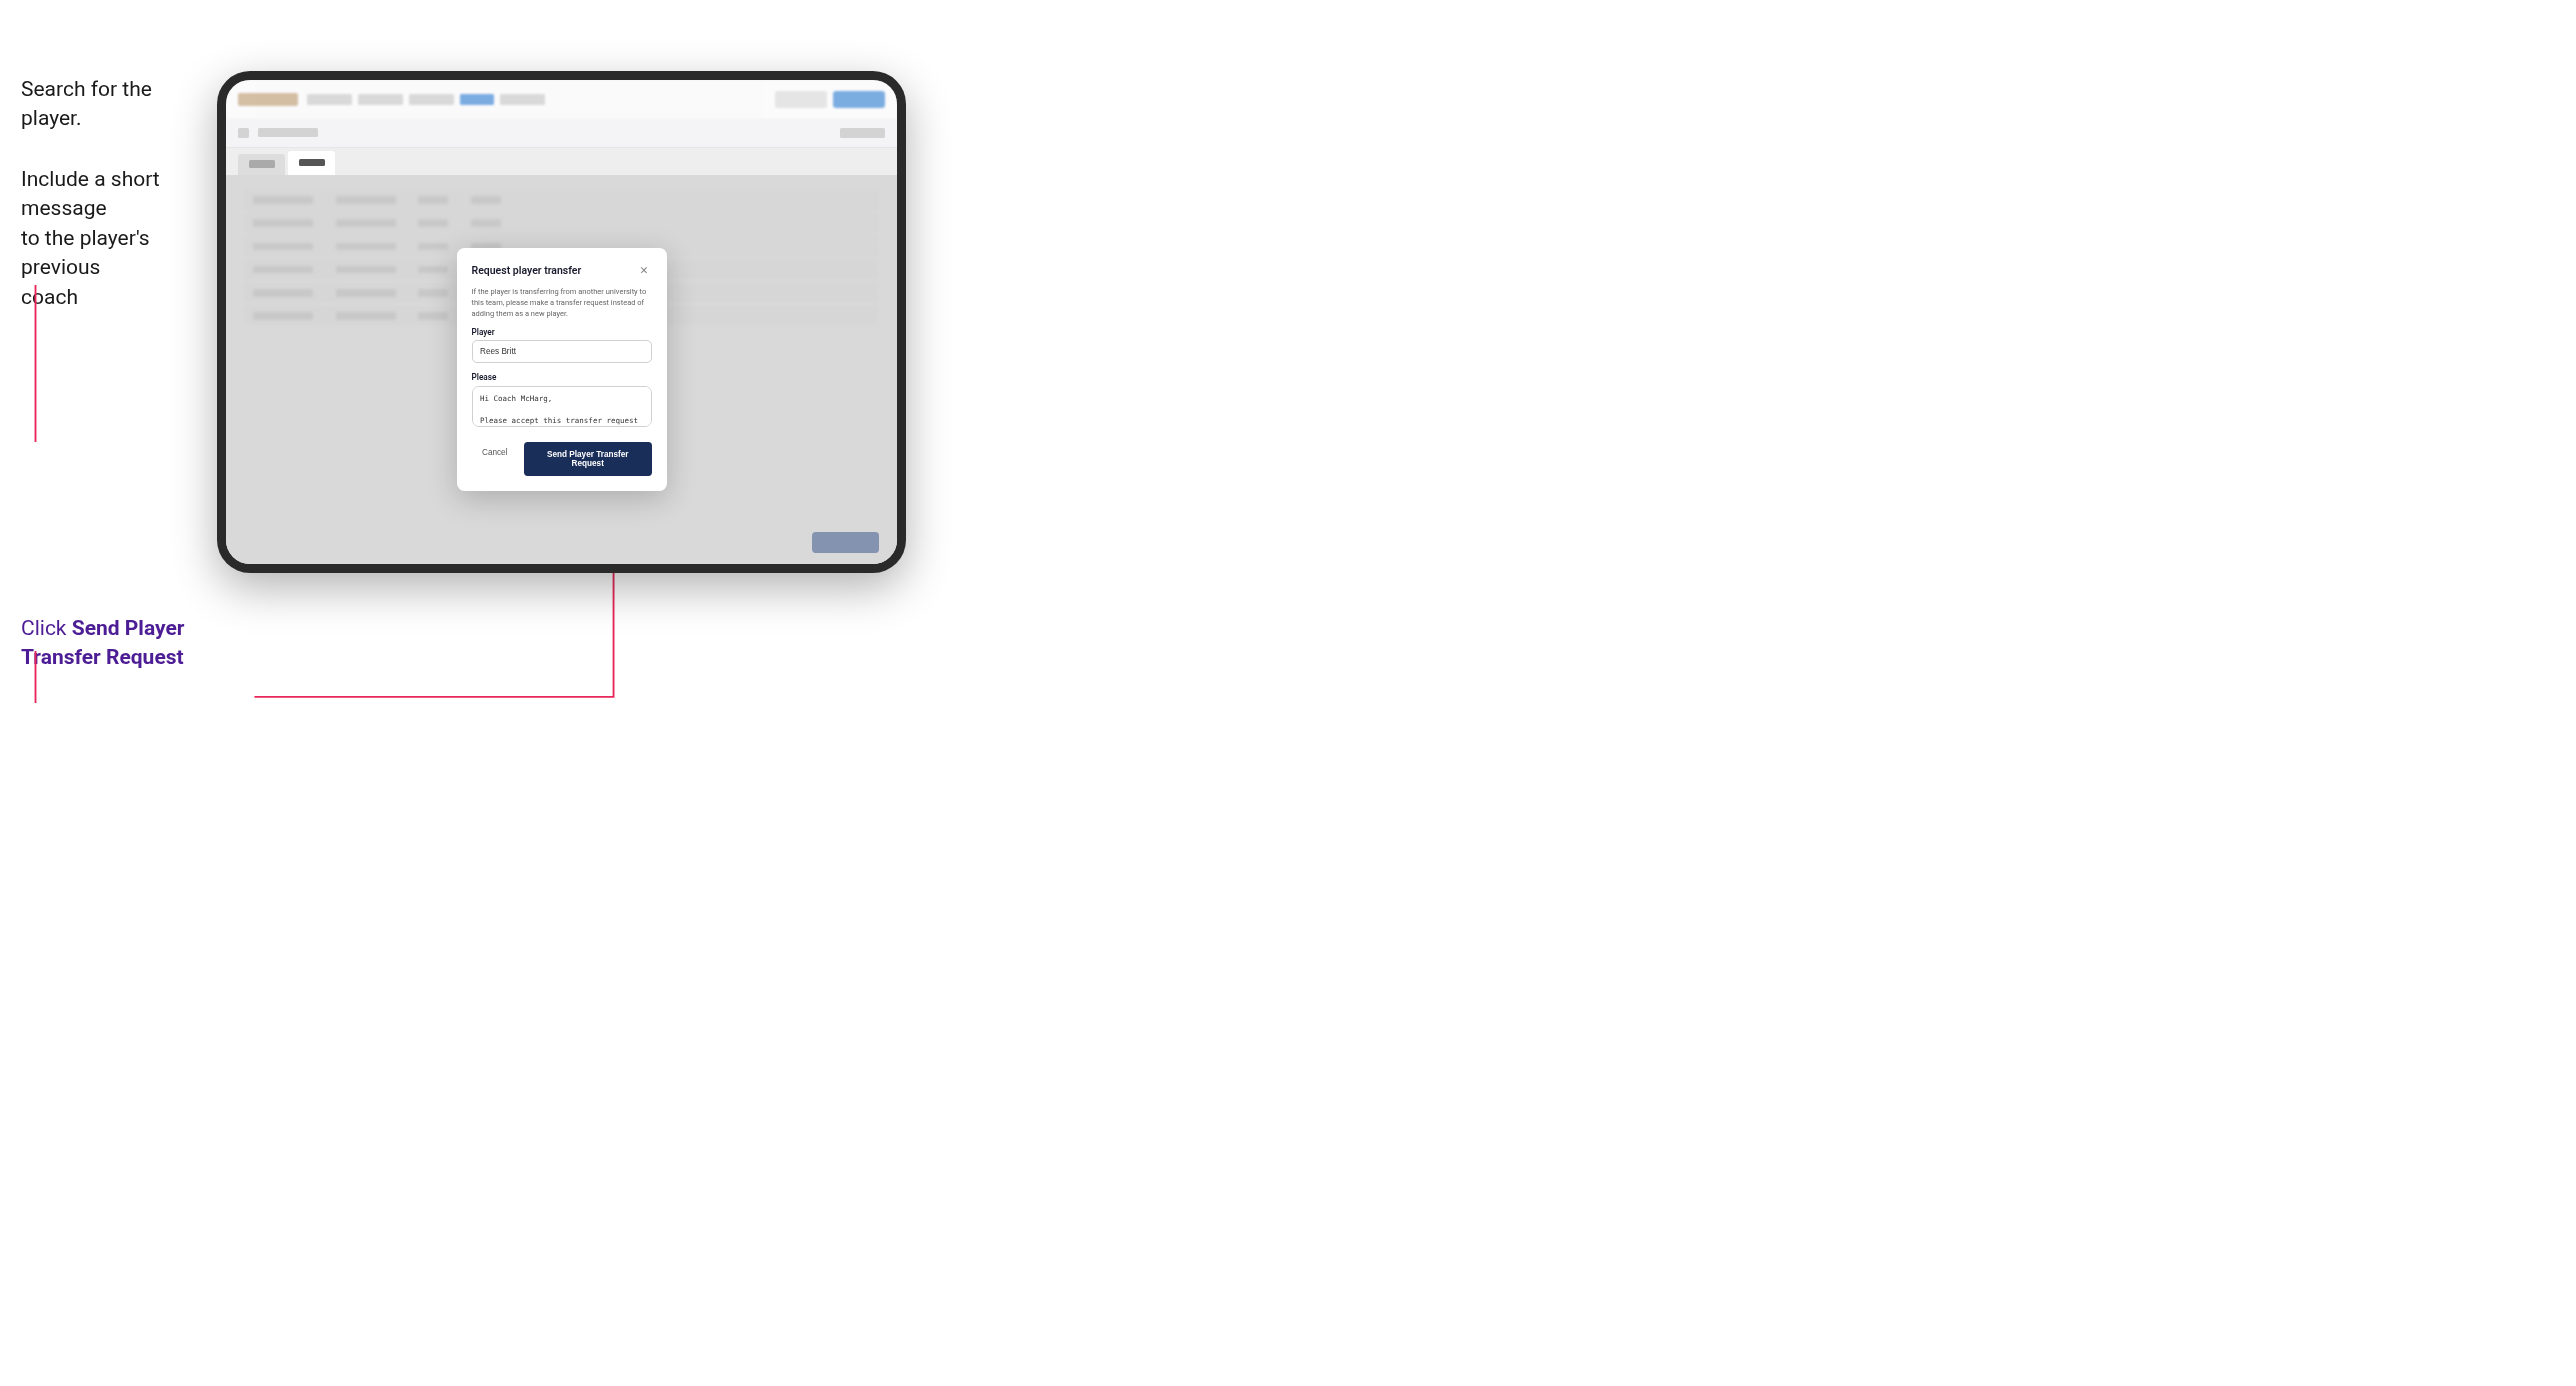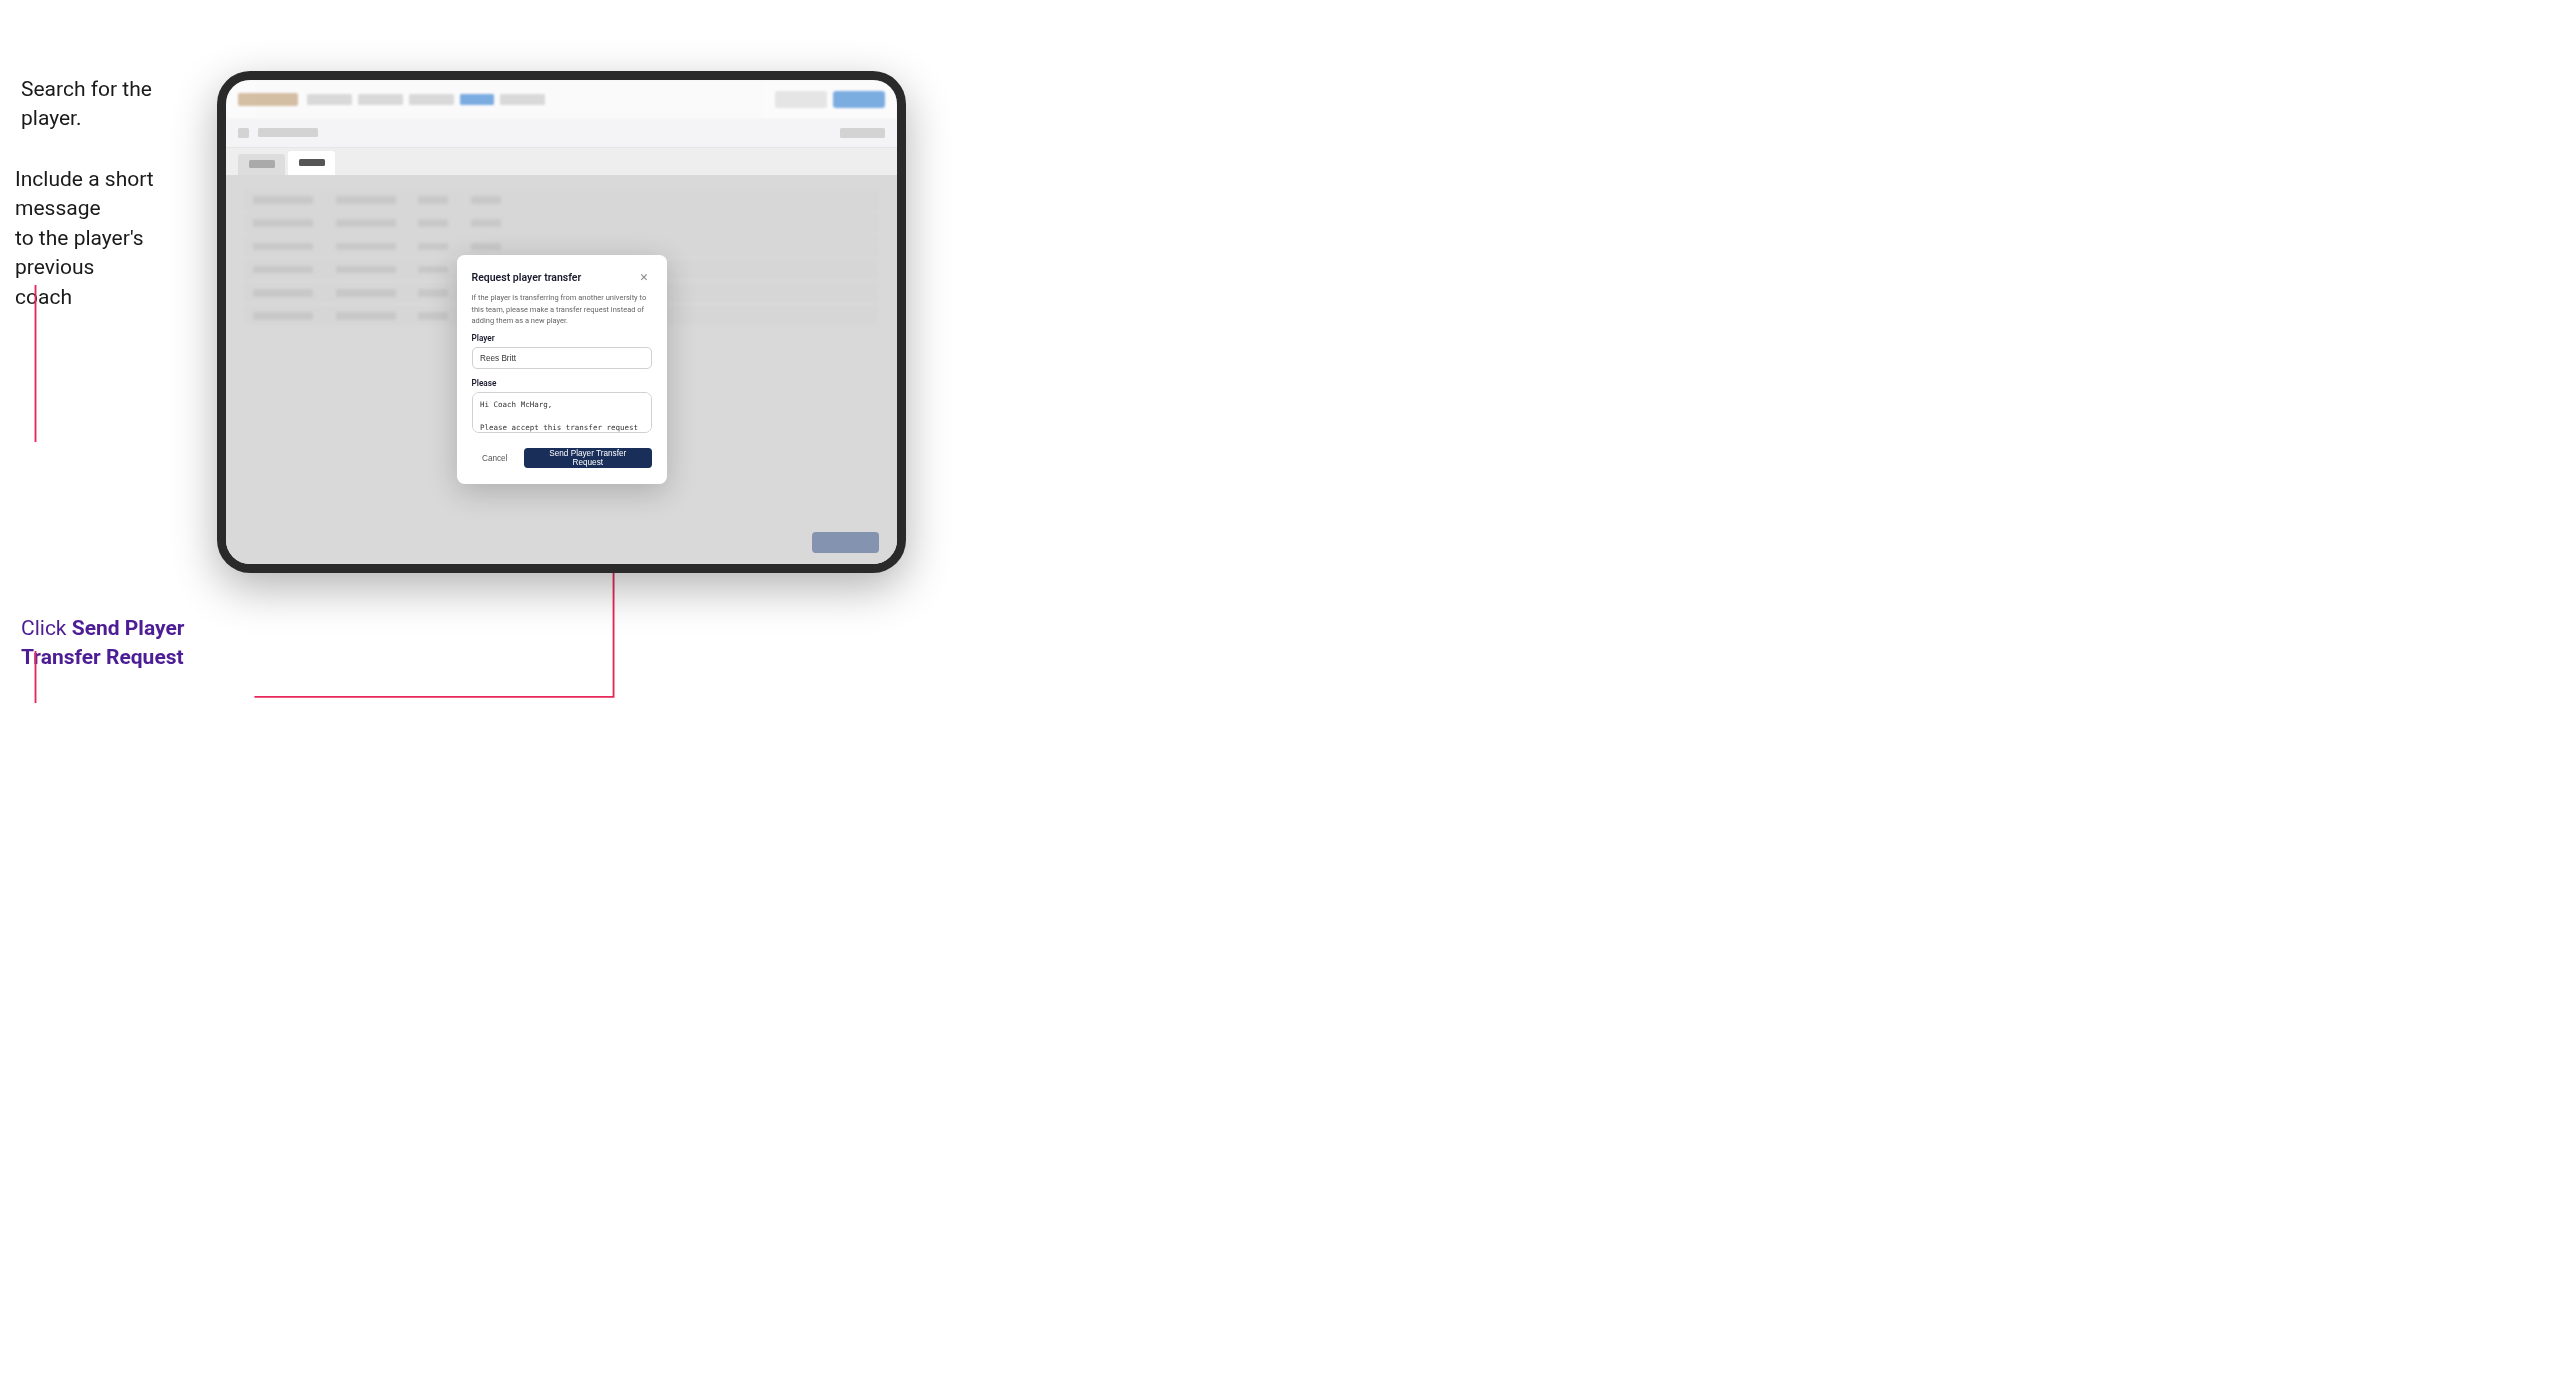--- a/index.html
+++ b/index.html
@@ -25,21 +25,21 @@
       position: absolute;
       left: 21px;
       top: 75px;
       font-size: 21px;
       color: #1a1a1a;
       line-height: 1.4;
     }
 
     .annotation-message {
       position: absolute;
-      left: 15px;
+      left: 21px;
       top: 165px;
       font-size: 21px;
       color: #1a1a1a;
       line-height: 1.4;
       width: 195px;
     }
 
     .annotation-click {
       position: absolute;
       left: 21px;
@@ -372,28 +372,28 @@
       padding: 0 10.5px;
       background: transparent;
       border: none;
       font-size: 8.2px;
       color: #555;
       cursor: pointer;
       border-radius: 3.7px;
     }
 
     .btn-send {
-      height: 20px;
+      height: 34px;
       padding: 0 10.5px;
       background: #1a2e5a;
       color: #ffffff;
       border: none;
       border-radius: 3.7px;
       font-size: 8.2px;
-      font-weight: 400;
+      font-weight: 700;
       cursor: pointer;
     }
 
     
     .bottom-bar {
       position: absolute;
       bottom: 12px;
       right: 18px;
       filter: blur(0.7px);
       opacity: 0.5;

